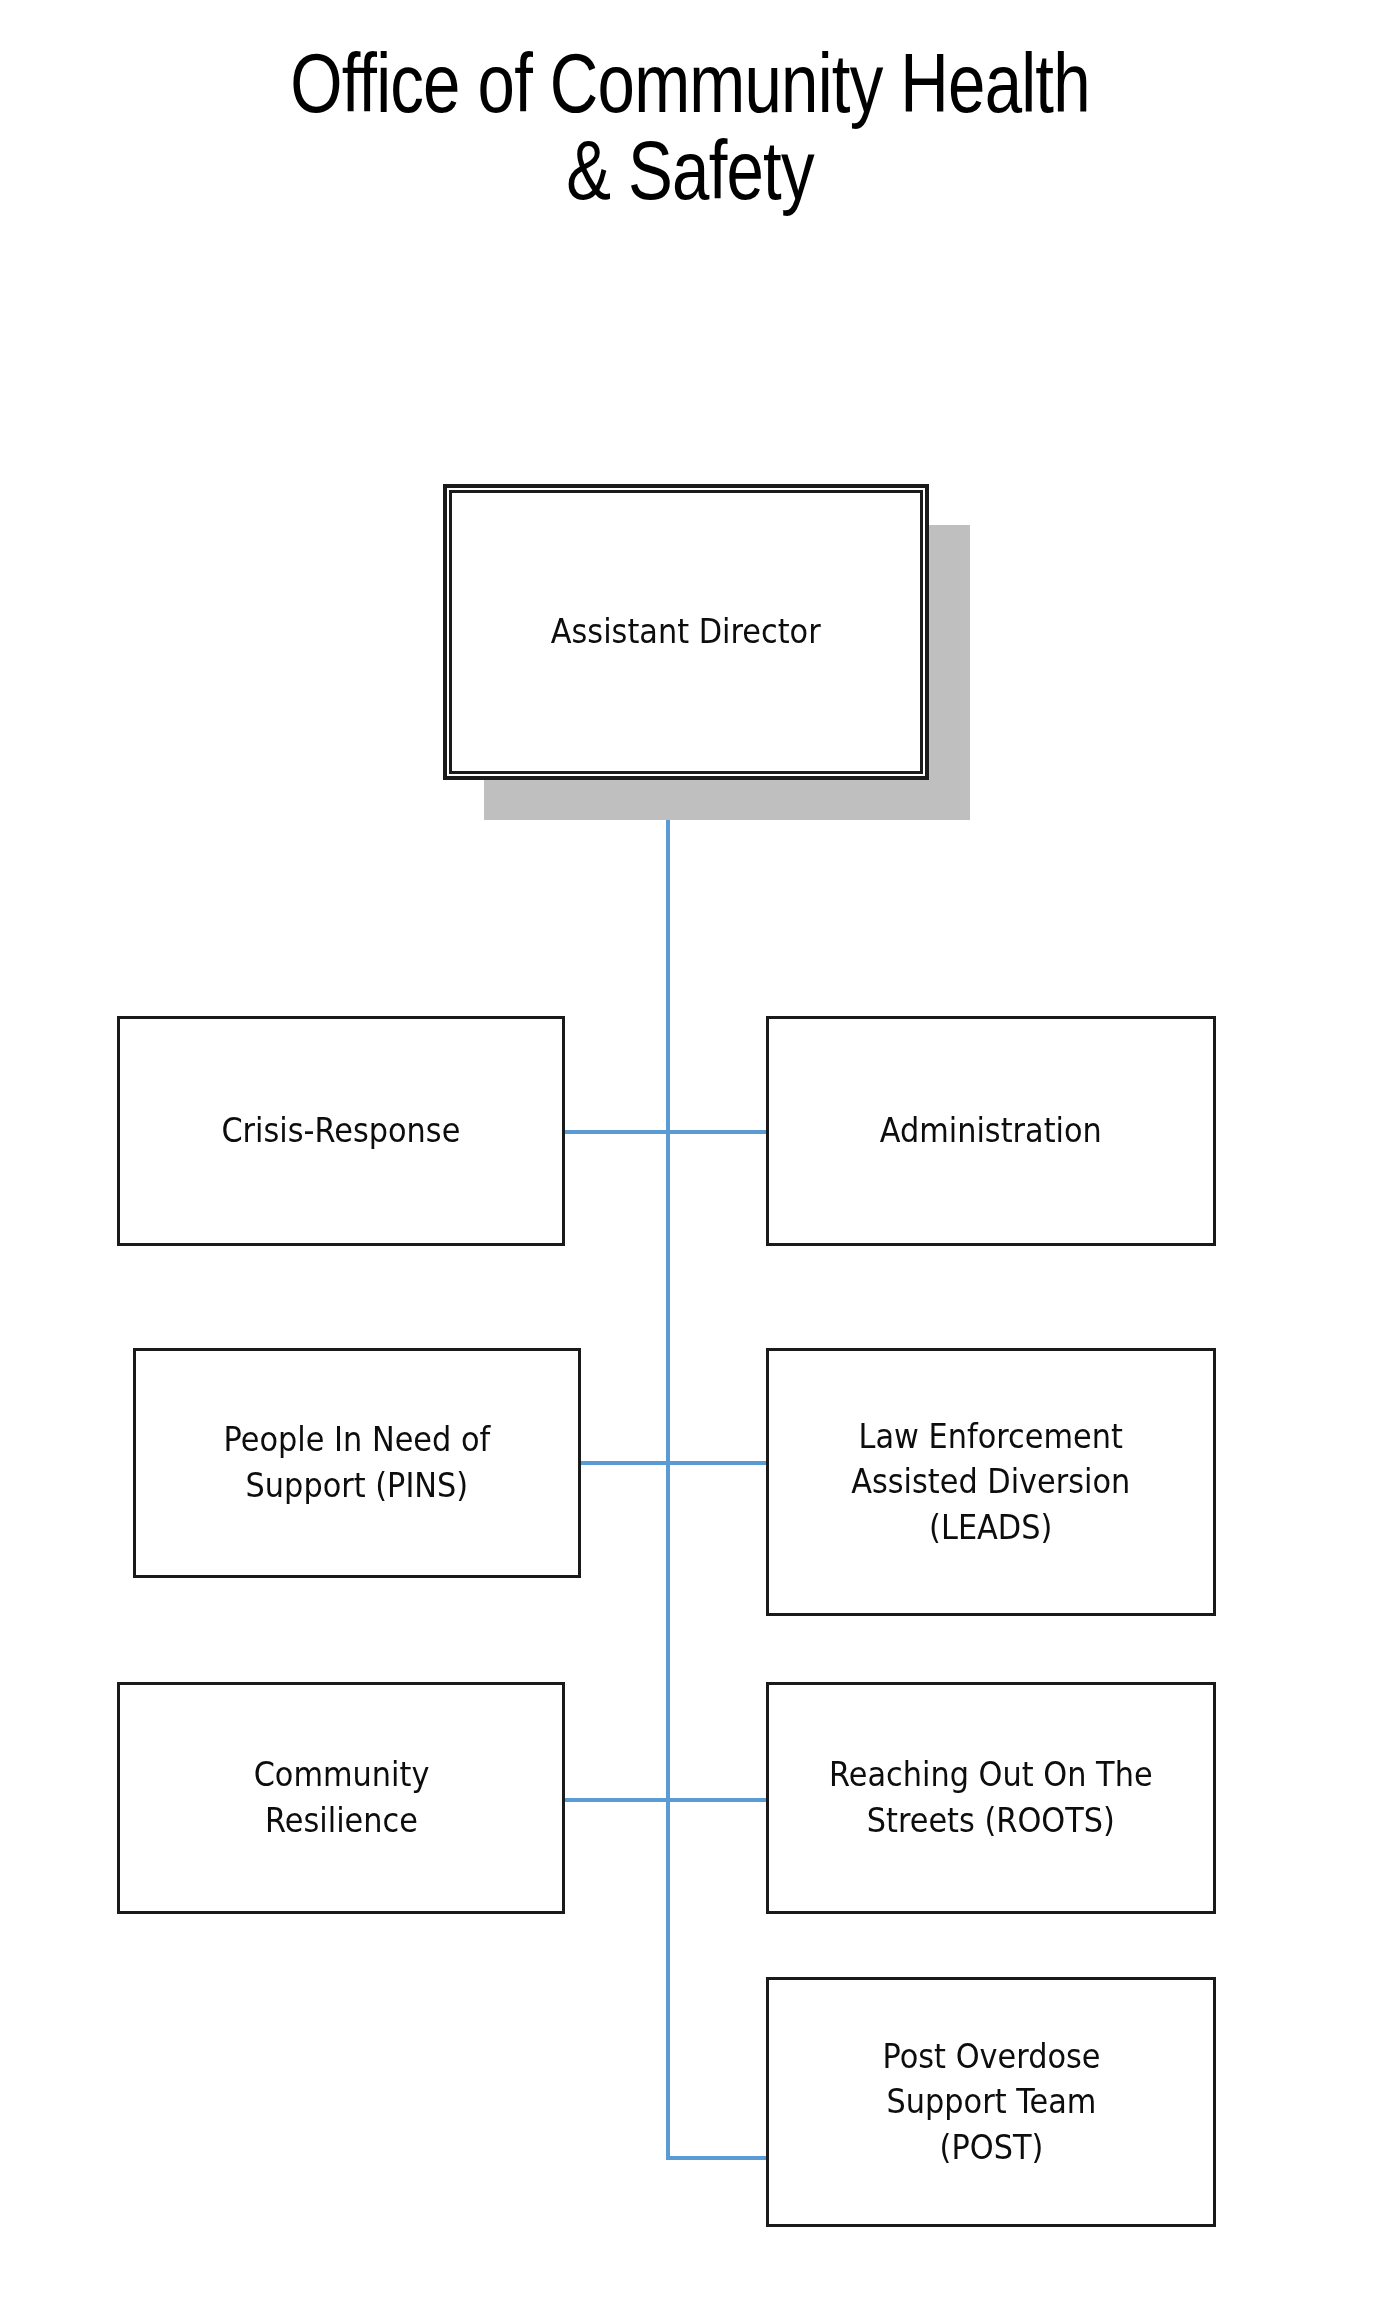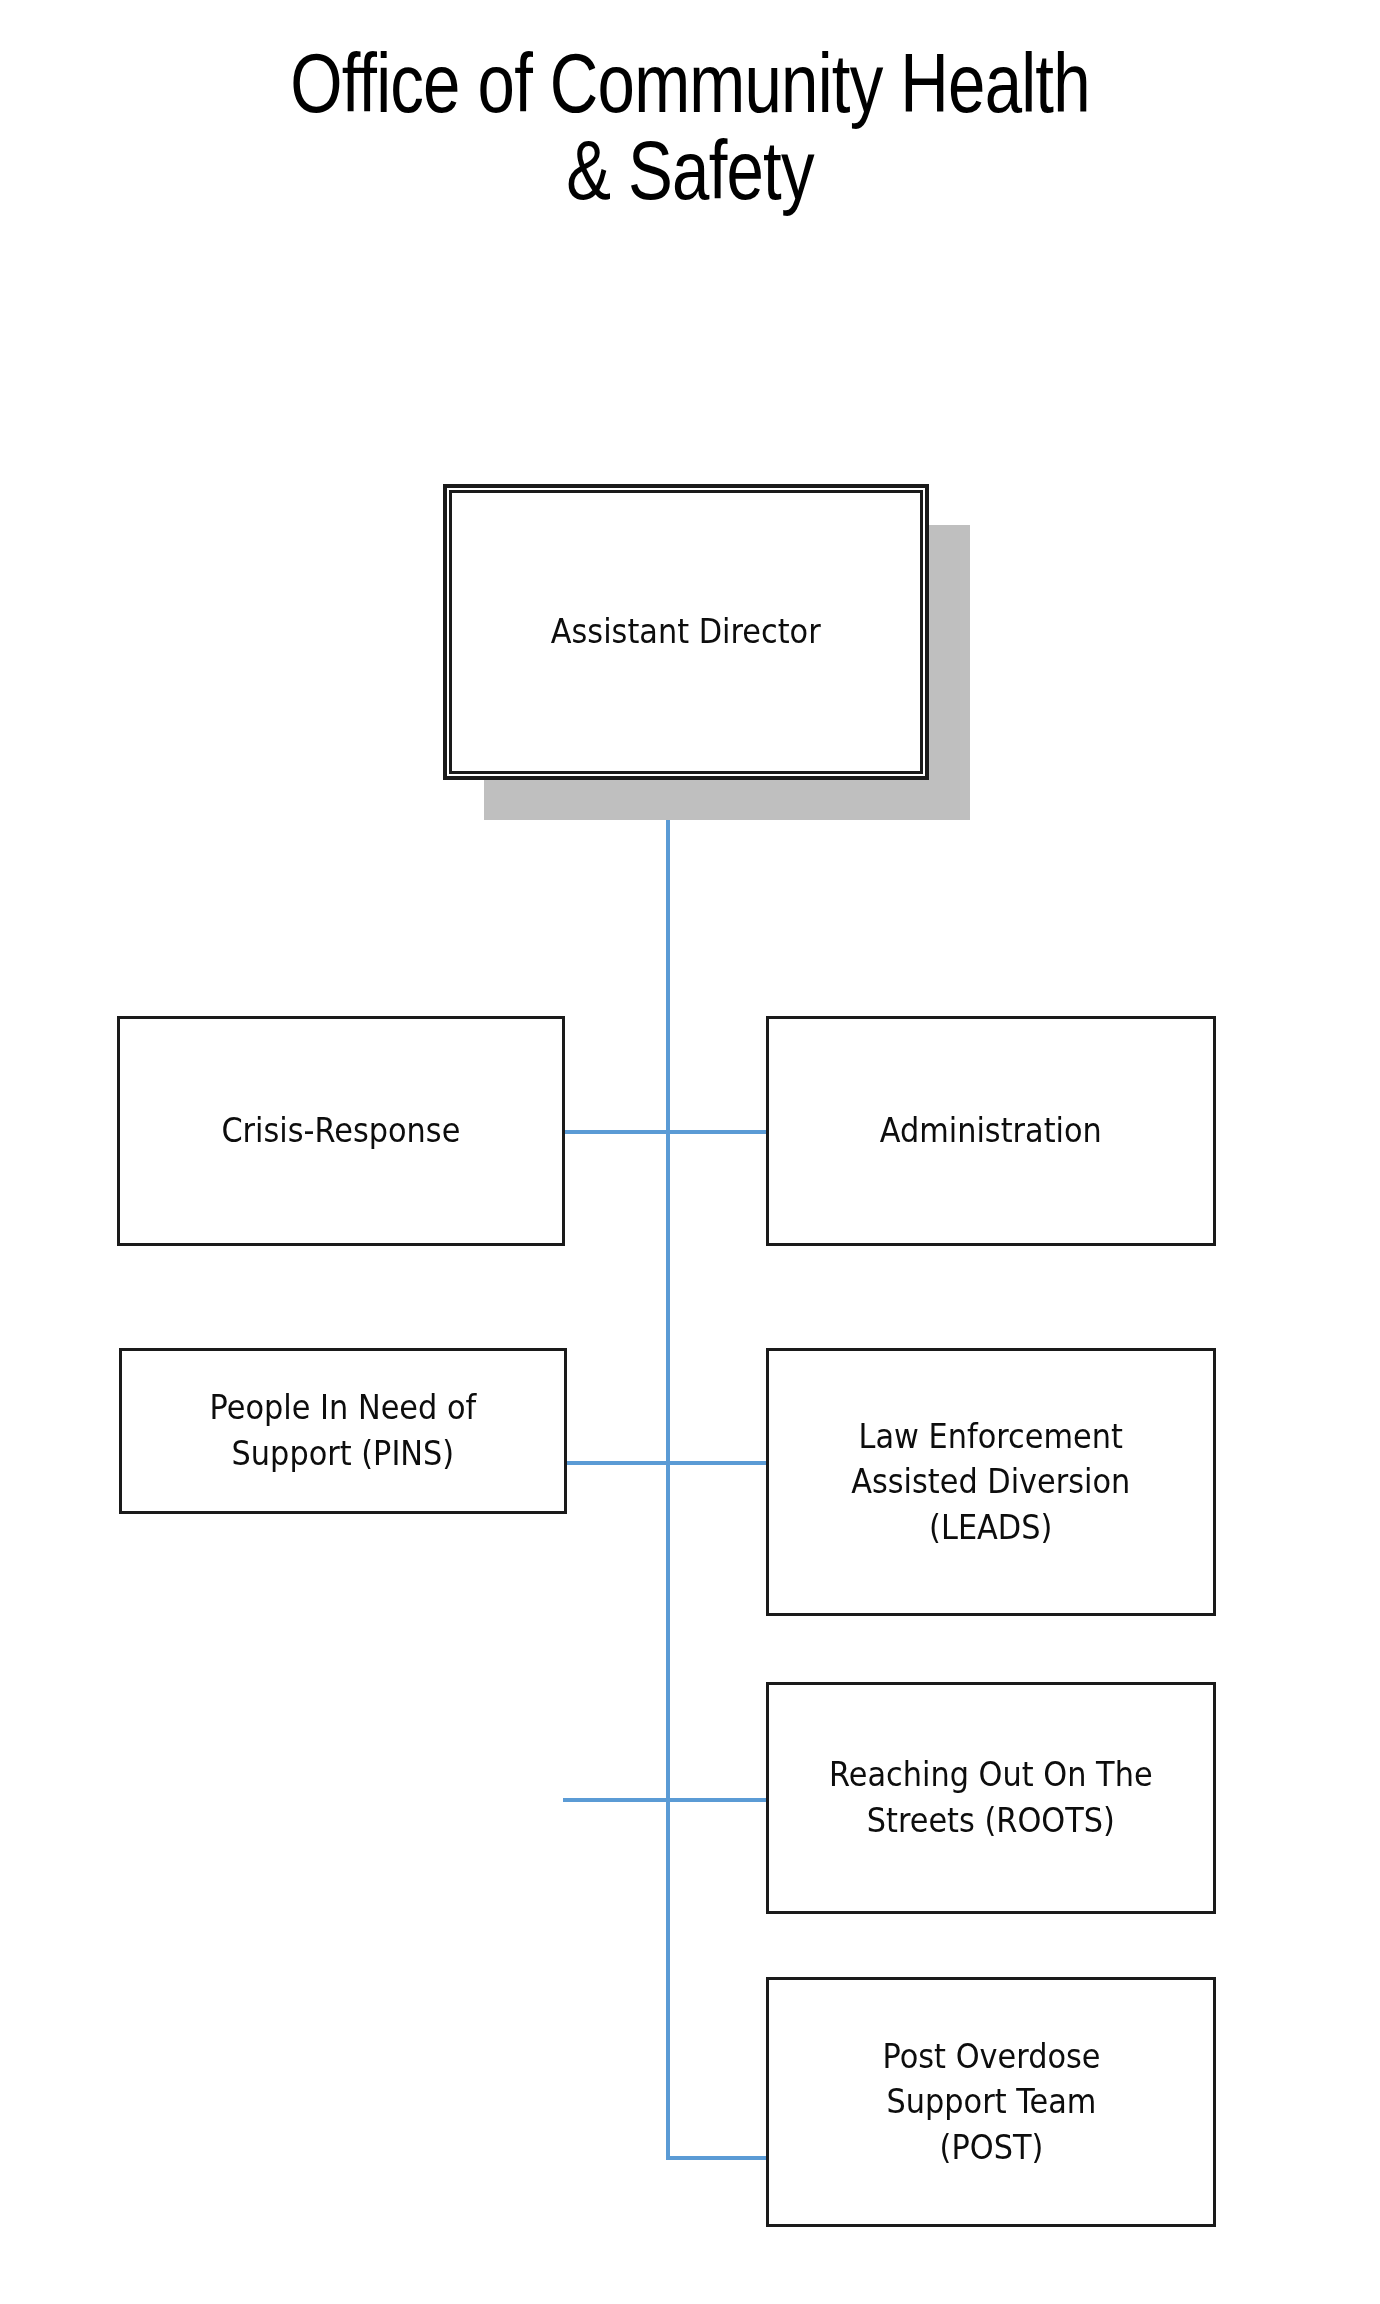--- a/index.html
+++ b/index.html
@@ -126,31 +126,35 @@
   </div>
 
   <div class="node" style="left:117px; top:1016px; width:448px; height:230px;">
     <span class="node-label">Crisis-Response</span>
   </div>
 
   <div class="node" style="left:766px; top:1016px; width:450px; height:230px;">
     <span class="node-label">Administration</span>
   </div>
 
-  <div class="node" style="left:119px; top:1348px; width:448px; height:166px;">
+  <div class="node" style="left:133px; top:1348px; width:448px; height:230px;">
     <span class="node-label">People In Need of
 Support (PINS)</span>
   </div>
 
   <div class="node" style="left:766px; top:1348px; width:450px; height:268px;">
     <span class="node-label">Law Enforcement
 Assisted Diversion
 (LEADS)</span>
   </div>
 
+  <div class="node" style="left:117px; top:1682px; width:448px; height:232px;">
+    <span class="node-label">Community
+Resilience</span>
+  </div>
 
   <div class="node" style="left:766px; top:1682px; width:450px; height:232px;">
     <span class="node-label">Reaching Out On The
 Streets (ROOTS)</span>
   </div>
 
   <div class="node" style="left:766px; top:1977px; width:450px; height:250px;">
     <span class="node-label">Post Overdose
 Support Team
 (POST)</span>

